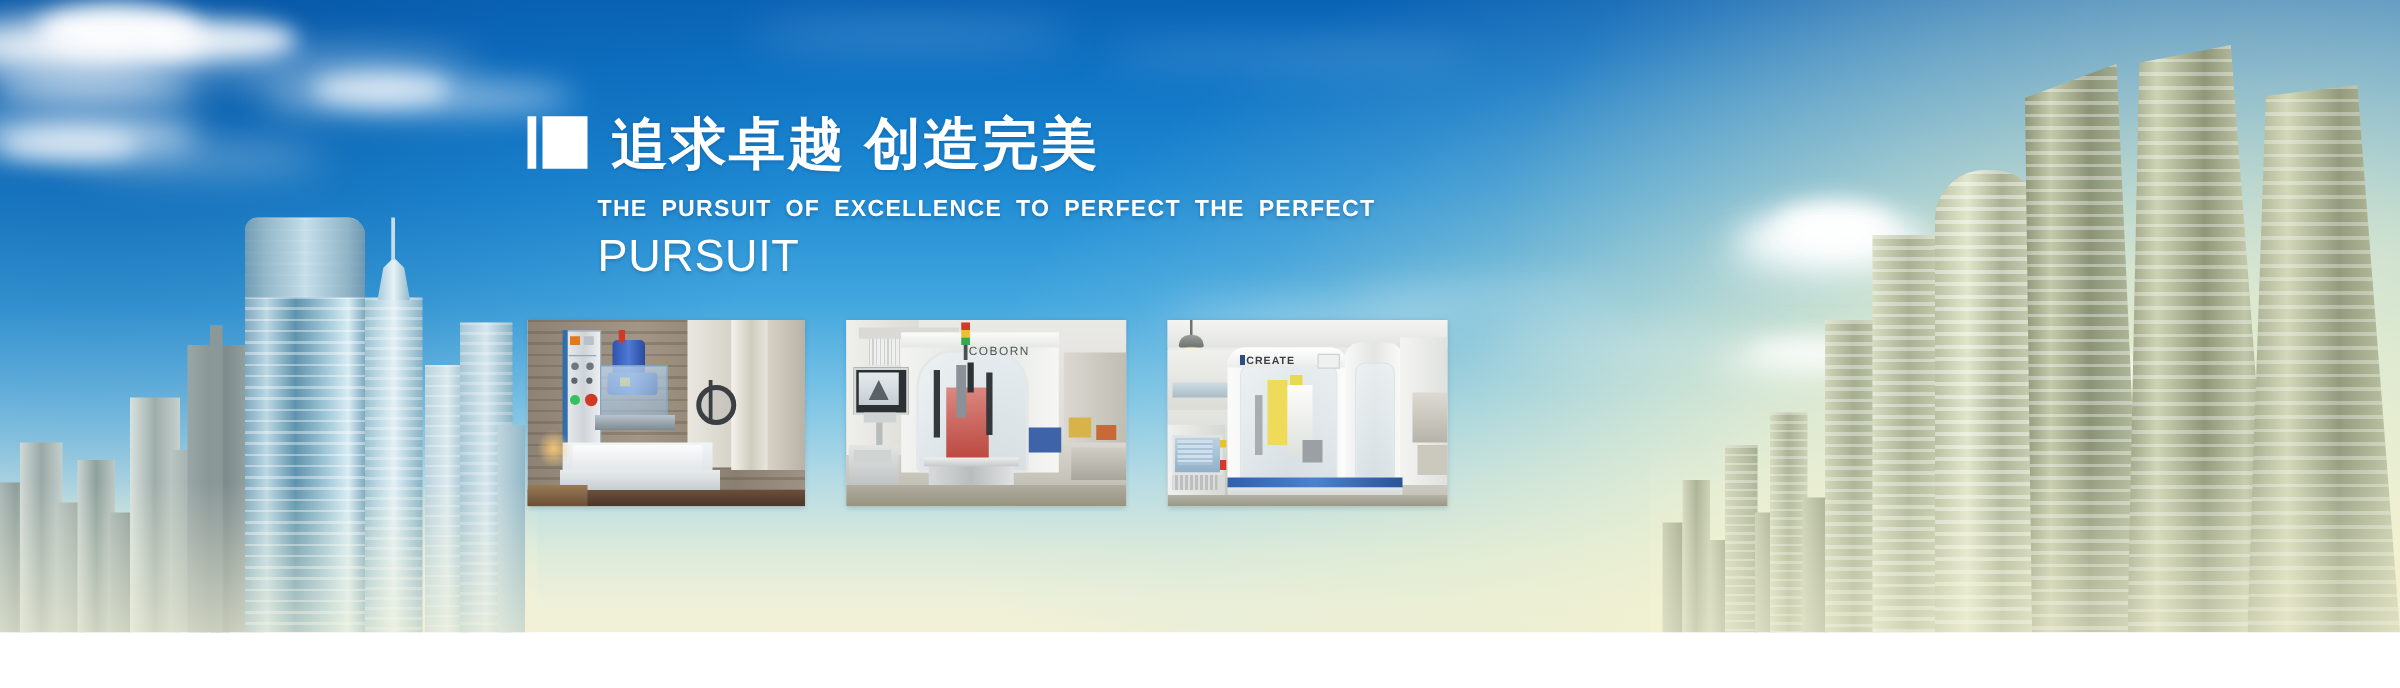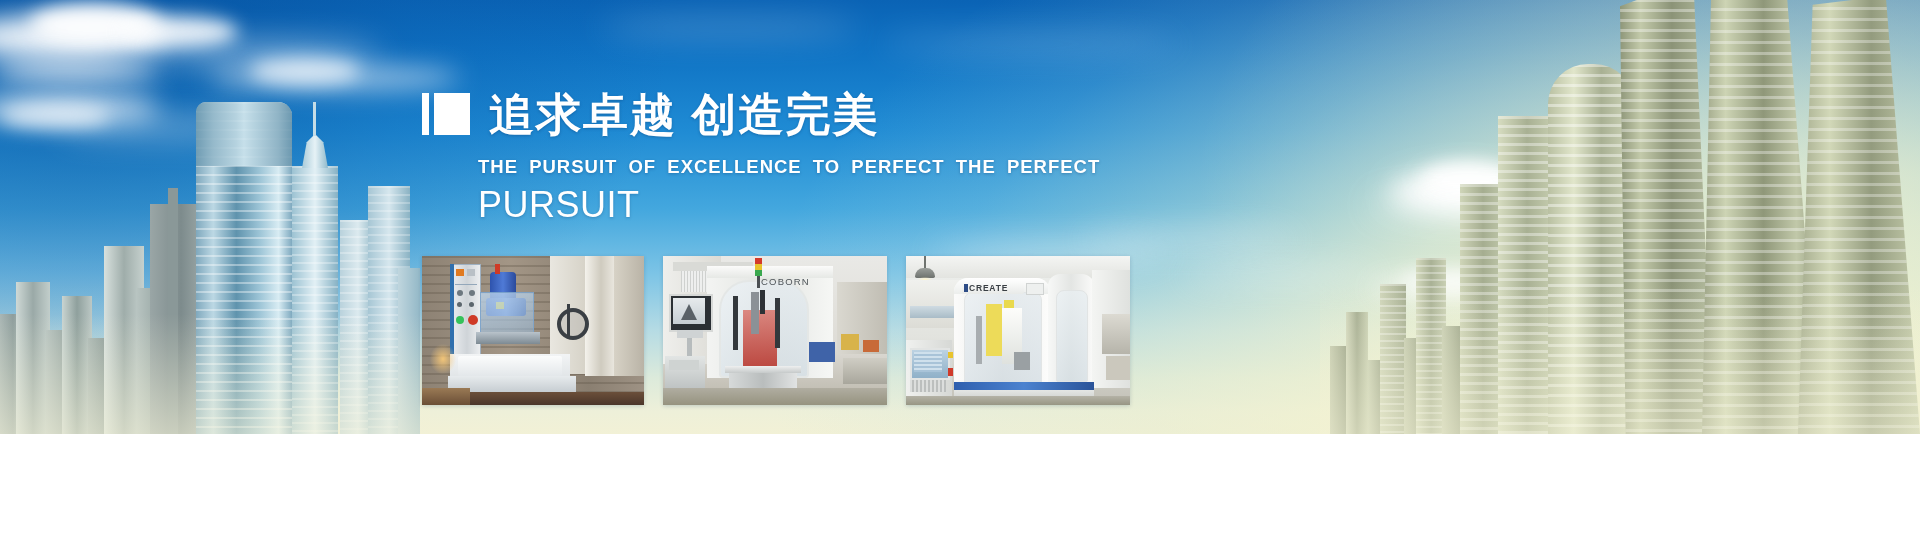--- a/index.html
+++ b/index.html
@@ -8,21 +8,21 @@
     padding: 0;
     background: #ffffff;
   }
   body {
     font-family: "Liberation Sans", sans-serif;
   }
 
   .banner {
     position: relative;
     width: 1920px;
-    height: 434px;
+    height: 506px;
     overflow: hidden;
     background: linear-gradient(to bottom,
         #0a63b5 0%,
         #0f73c4 12%,
         #1f8bd4 30%,
         #43a7de 48%,
         #7cc4e6 63%,
         #b5dbe4 76%,
         #dceadb 87%,
         #eef0d9 95%,
@@ -141,21 +141,21 @@
     white-space: nowrap;
     text-shadow: 0 1px 3px rgba(0,40,90,0.25);
   }
 
   
   .photo-strip {
     position: absolute;
     left: 422px;
     top: 256px;
     display: flex;
-    gap: 19px;
+    gap: 33px;
   }
   .photo {
     position: relative;
     overflow: hidden;
     background: #cfd4d6;
     box-shadow: 0 1px 4px rgba(0,40,80,0.18);
   }
   .photo-1 { width: 222px; height: 149px; }
   .photo-2 { width: 224px; height: 149px; }
   .photo-3 { width: 224px; height: 149px; }

